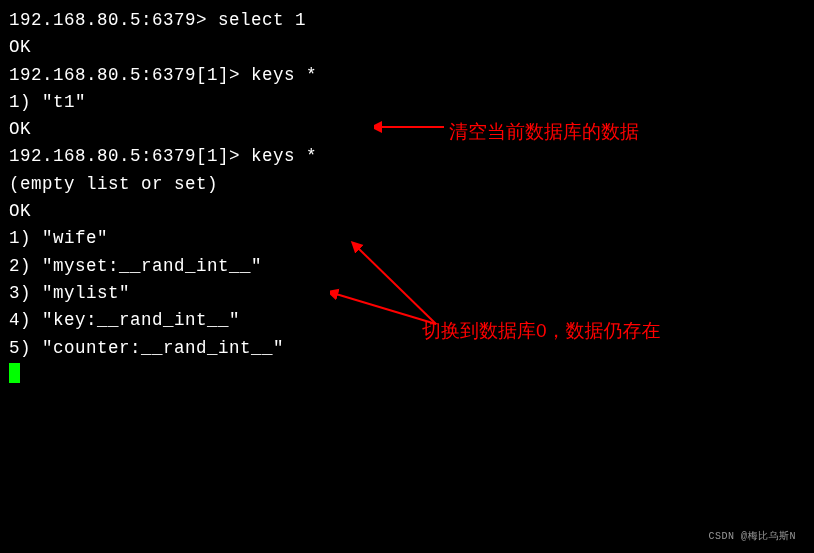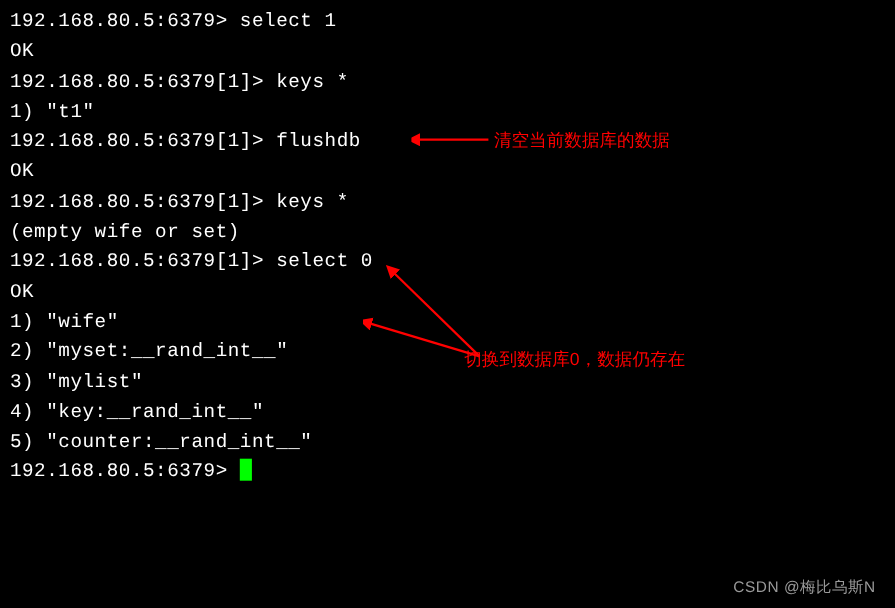--- a/index.html
+++ b/index.html
@@ -29,65 +29,63 @@
       width: 11px;
       height: 20px;
       background: #00ff00;
       vertical-align: text-bottom;
       margin-bottom: 2px;
     }
     .annotation {
       position: absolute;
       color: #ff0000;
       font-family: 'Microsoft YaHei', 'SimSun', sans-serif;
-      font-size: 16px;
+      font-size: 19px;
       letter-spacing: 0;
     }
     .annotation1 {
       top: 117px;
       left: 449px;
     }
     .annotation2 {
       top: 316px;
       left: 422px;
     }
     .arrow {
       position: absolute;
       pointer-events: none;
     }
     .watermark {
       position: absolute;
       bottom: 8px;
       right: 18px;
       color: #9a9a9a;
-      font-family: Liberation Sans, sans-serif;
-      font-size: 14px;
+      font-family: Liberation Mono, monospace;
+      font-size: 10px;
       letter-spacing: 0.5px;
     }
   </style>
 </head>
 <body>
 
 <div>
   <div class="terminal-line">192.168.80.5:6379&gt; select 1</div>
   <div class="terminal-line">OK</div>
   <div class="terminal-line">192.168.80.5:6379[1]&gt; keys *</div>
   <div class="terminal-line">1) "t1"</div>
-  <div class="terminal-line">192.168.80.5:6379[1]&gt; flushdb</div>
   <div class="terminal-line">OK</div>
   <div class="terminal-line">192.168.80.5:6379[1]&gt; keys *</div>
-  <div class="terminal-line">(empty wife or set)</div>
-  <div class="terminal-line">192.168.80.5:6379[1]&gt; select 0</div>
+  <div class="terminal-line">(empty list or set)</div>
   <div class="terminal-line">OK</div>
   <div class="terminal-line">1) "wife"</div>
   <div class="terminal-line">2) "myset:__rand_int__"</div>
   <div class="terminal-line">3) "mylist"</div>
   <div class="terminal-line">4) "key:__rand_int__"</div>
   <div class="terminal-line">5) "counter:__rand_int__"</div>
-  <div class="terminal-line"><span>192.168.80.5:6379&gt; </span><span class="cursor"></span></div>
+  <div class="terminal-line"><span class="cursor"></span></div>
 </div>
 
 <svg class="arrow" style="top:121px; left:374px;" width="72" height="12">
   <defs>
     <marker id="ah1" markerWidth="8" markerHeight="8" refX="1" refY="3" orient="auto">
       <polygon points="0 0, 6 3, 0 6" fill="#ff0000"></polygon>
     </marker>
   </defs>
   <line x1="70" y1="6" x2="6" y2="6" stroke="#ff0000" stroke-width="2" marker-end="url(#ah1)"></line>
 </svg>

